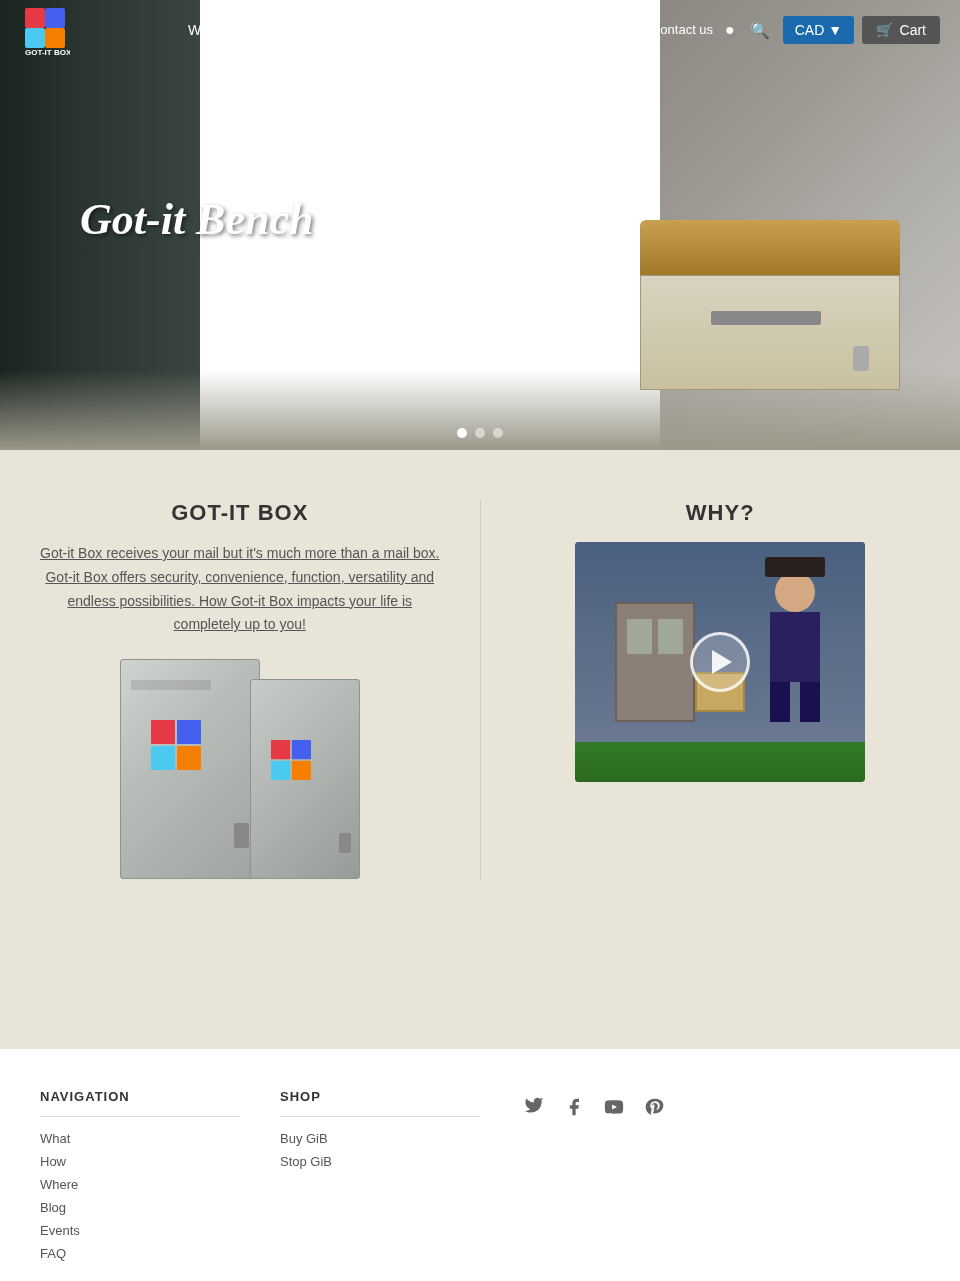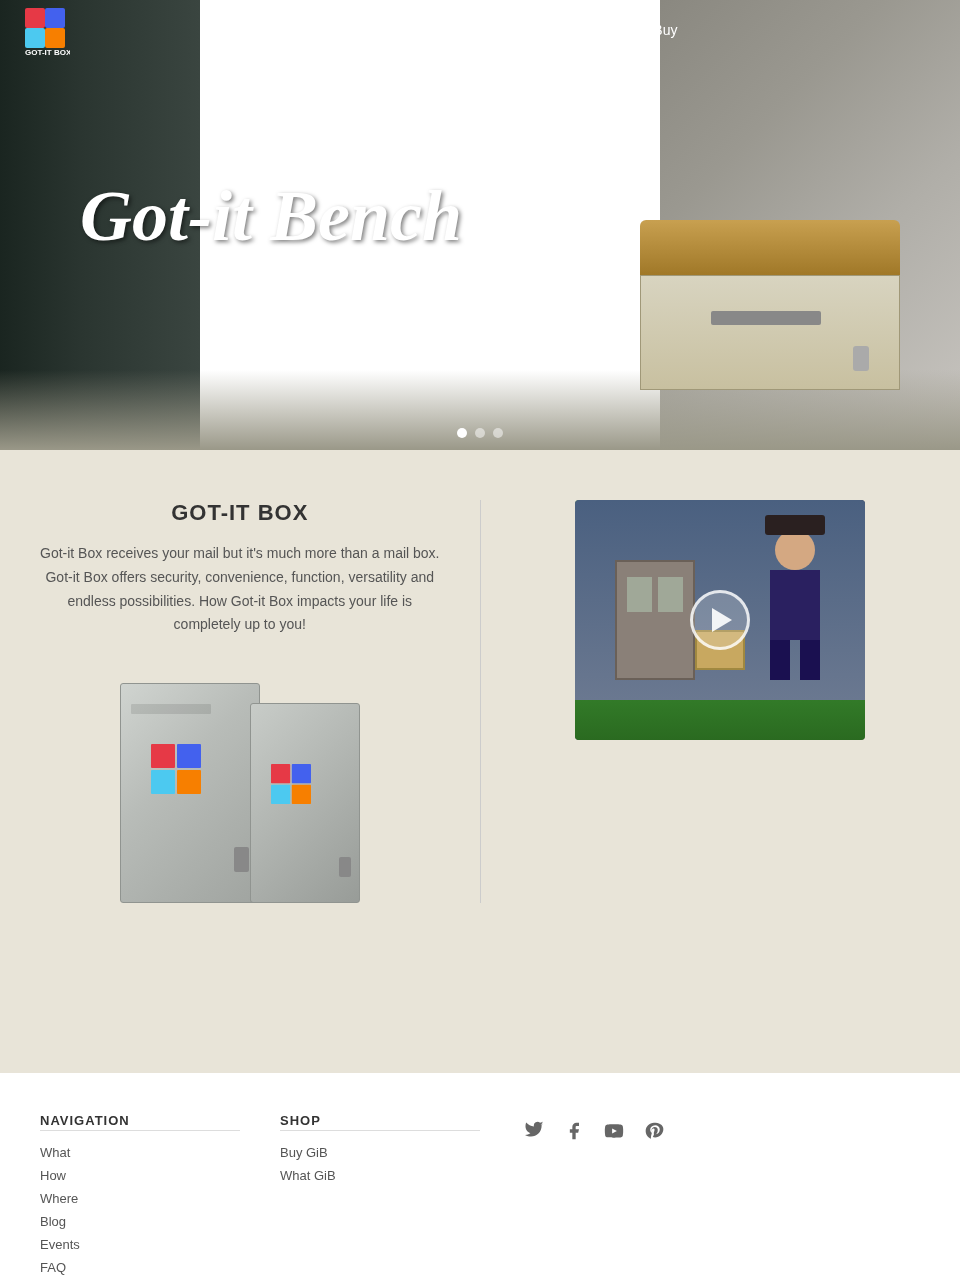--- a/index.html
+++ b/index.html
@@ -79,21 +79,21 @@
     }
     .hero-content {
       position: absolute;
       top: 50%;
       left: 80px;
       transform: translateY(-60%);
     }
     .hero-title {
       font-family: 'Georgia', serif;
       font-style: italic;
-      font-size: 72px;
+      font-size: 44px;
       color: #fff;
       font-weight: bold;
       text-shadow: 2px 2px 4px rgba(0,0,0,0.5);
       line-height: 1.1;
     }
     .hero-subtitle {
       font-size: 32px;
       font-weight: bold;
       color: #fff;
       text-shadow: 2px 2px 4px rgba(0,0,0,0.5);
@@ -132,21 +132,22 @@
       font-size: 22px;
       font-weight: bold;
       color: #333;
       margin-bottom: 16px;
       letter-spacing: 1px;
     }
     .col-text {
       font-size: 14px;
       color: #555;
       line-height: 1.7;
-      margin-bottom: 36px;
+      margin-bottom: 12px;
+      text-decoration: underline;
     }
     .col-divider {
       width: 1px;
       background: #ccc;
       margin: 0;
     }
 
     
     .product-img {
       width: 260px;
@@ -196,21 +197,21 @@
       gap: 40px;
       margin-bottom: 40px;
     }
     .footer-col {
       min-width: 200px;
     }
     .footer-col-title {
       font-size: 13px;
       font-weight: bold;
       color: #333;
-      margin-bottom: 2px;
+      margin-bottom: 12px;
       letter-spacing: 1px;
     }
     .footer-divider {
       width: 100%;
       border: none;
       border-top: 1px solid #ddd;
       margin-bottom: 14px;
     }
     .footer-link {
       display: block;
@@ -288,20 +289,33 @@
     </div>
     <nav>
       <a href="#">What</a>
       <a href="#">How</a>
       <a href="#">Where</a>
       <a href="#">Blog</a>
       <a href="#">Events</a>
       <a href="#">FAQ</a>
       <a href="#">Buy</a>
     </nav>
+    <div class="header-right">
+      <span class="contact-us" style="color:#fff; font-size:13px; cursor:pointer;">Contact us</span>
+      <button class="icon-btn">●</button>
+      <button class="icon-btn">🔍</button>
+      <button class="cad-btn">
+        <span>CAD</span>
+        <span>▼</span>
+      </button>
+      <button class="cart-btn">
+        <span>🛒</span>
+        <span>Cart</span>
+      </button>
+    </div>
   </header>
 
   <div class="hero-content">
     <div class="hero-title">Got-it Bench</div>
   </div>
 
   <div class="hero-dots">
     <div class="hero-dot active"></div>
     <div class="hero-dot"></div>
     <div class="hero-dot"></div>
@@ -340,20 +354,21 @@
             </svg>
           </div>
           <div style="position:absolute; bottom:25px; right:8px; width:12px; height:20px; background:#888; border-radius:2px;"></div>
         </div>
       </div>
     </div>
 
     <div class="col-divider"></div>
 
     <div class="col">
+      <h2 class="col-title">WHY?</h2>
 
       <div class="video-placeholder">
 
         <div style="position:absolute; bottom:0; left:0; right:0; height:80px; background: linear-gradient(to top, #2a6a20, #3a8a30);"></div>
         <div style="position:absolute; top:0; left:0; right:0; height:200px; background: linear-gradient(to bottom, #4a6080, #6a7890);"></div>
 
         <div style="position:absolute; top:60px; left:40px; width:80px; height:120px; background: #8a8078; border: 2px solid #6a6058;">
           <div style="position:absolute; top:15px; left:10px; width:25px; height:35px; background: #a0a898;"></div>
           <div style="position:absolute; top:15px; right:10px; width:25px; height:35px; background: #a0a898;"></div>
         </div>
@@ -394,21 +409,21 @@
       <a href="#" class="footer-link">Blog</a>
       <a href="#" class="footer-link">Events</a>
       <a href="#" class="footer-link">FAQ</a>
 
     </div>
 
     <div class="footer-col">
       <div class="footer-col-title">SHOP</div>
       <hr class="footer-divider">
       <a href="#" class="footer-link">Buy GiB</a>
-      <a href="#" class="footer-link">What GiB</a>
+      <a href="#" class="footer-link">Stop GiB</a>
     </div>
 
     <div class="footer-social">
       <a href="#" class="social-icon">
         <svg width="20" height="20" viewBox="0 0 24 24" fill="#666">
             <path d="M23 3a10.9 10.9 0 0 1-3.14 1.53A4.48 4.48 0 0 0 22.43 1s-2 .93-3.13 1.18A4.48 4.48 0 0 0 11.92 6.5a12.72 12.72 0 0 1-9.23-4.67s-4 9 5 13a11.05 11.05 0 0 1-6.5 1.87c9 5 20 0 20-11.5a4.5 4.5 0 0 0-.08-.83A7.72 7.72 0 0 0 23 3z"></path>
           </svg>
       </a>
       <a href="#" class="social-icon">
         <svg width="20" height="20" viewBox="0 0 24 24" fill="#666">

